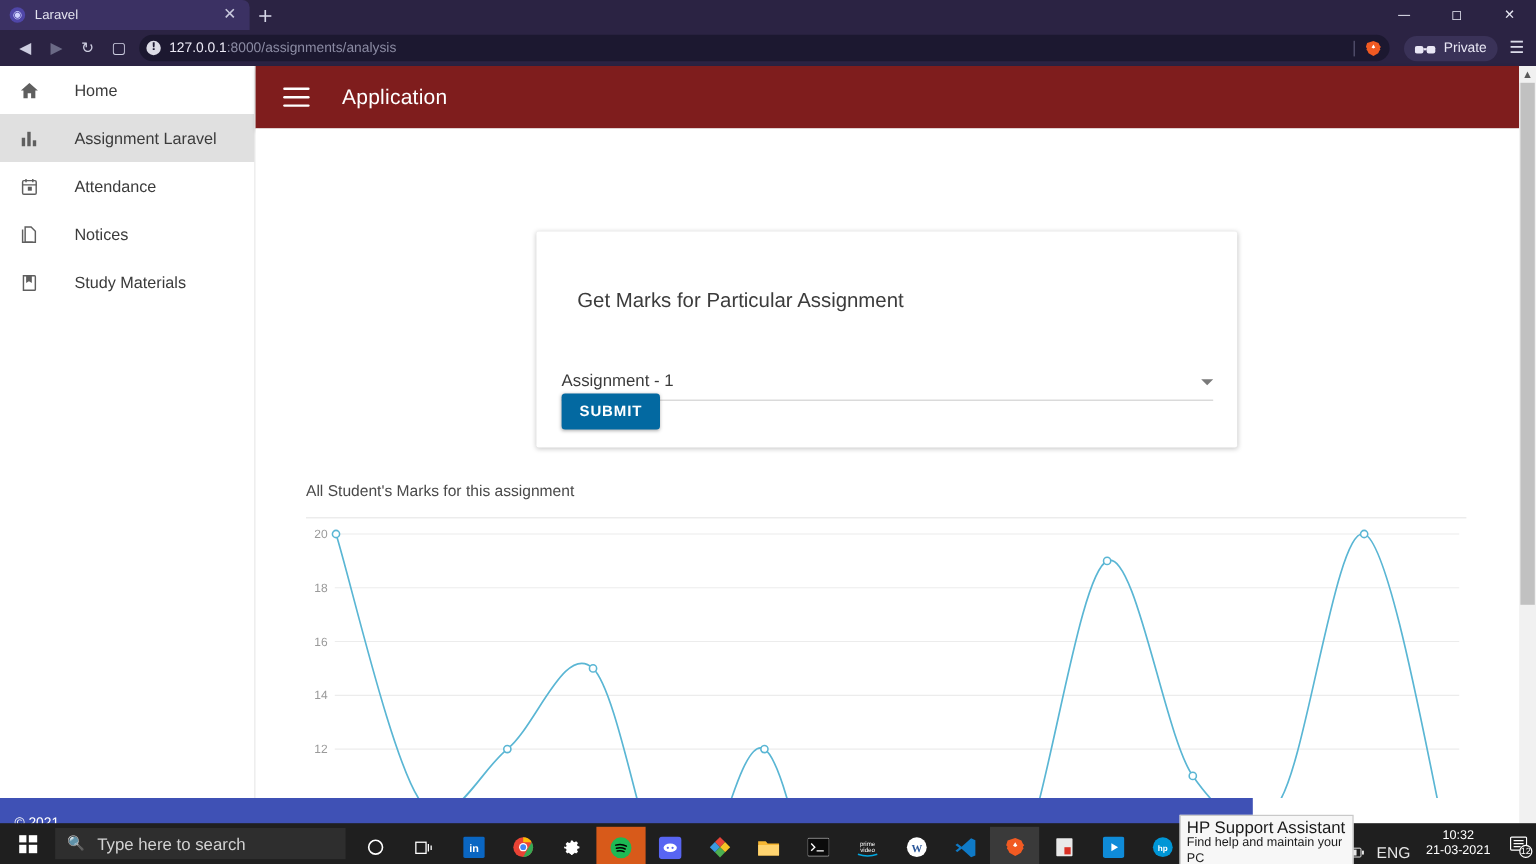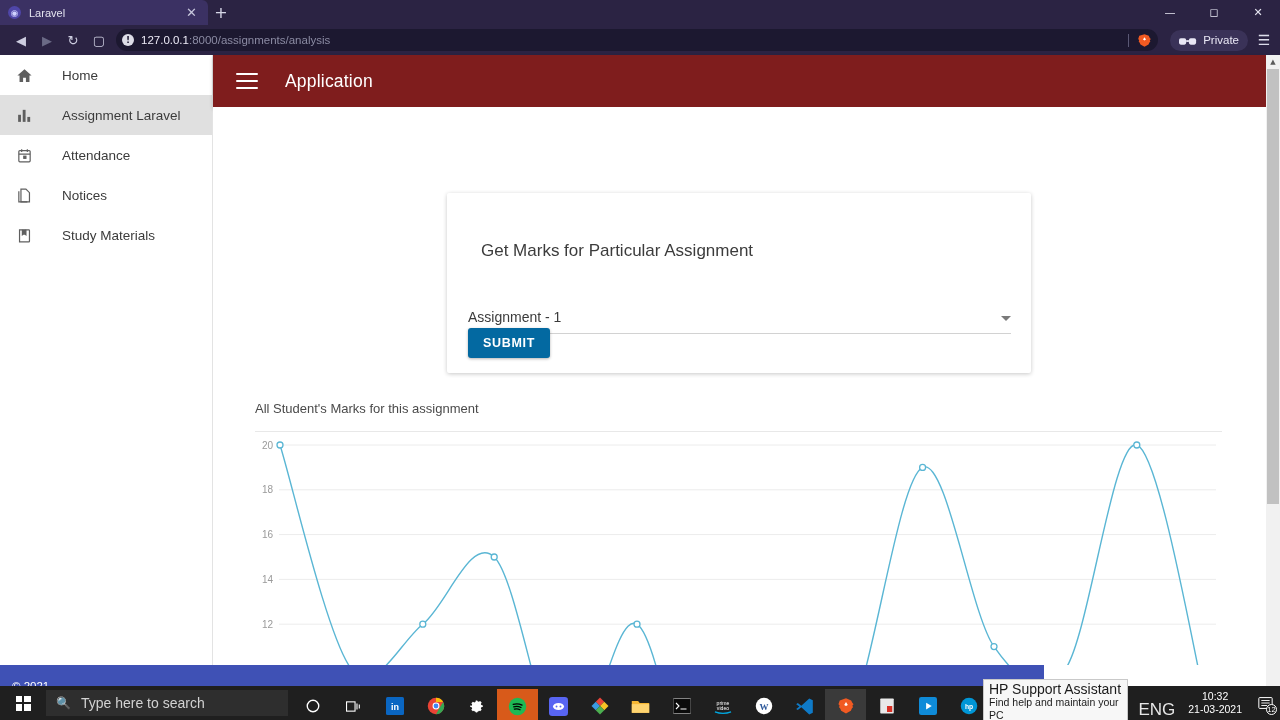--- a/index.html
+++ b/index.html
@@ -90,21 +90,21 @@
   .winlogo { width:15px; height:15px; display:grid; grid-template-columns:1fr 1fr; grid-template-rows:1fr 1fr; gap:1.6px; }
   .winlogo i { background:#fff; display:block; }
   .searchbox { width:242px; height:26px; background:#2e2e2e; display:flex; align-items:center; padding:0 10px; }
   .searchbox .ph { color:#d2d2d2; font-size:14px; margin-left:10px; }
   .tb-icons { display:flex; align-items:flex-start; height:28px; margin-left:4px; }
   .tb-ico { width:41px; height:34px; display:flex; align-items:center; justify-content:center; position:relative; }
   .tb-ico.run::after { content:""; position:absolute; bottom:0; left:9px; right:9px; height:2.5px; background:#f0a030; }
   .tb-ico.sel { background:#d85a1a; }
   .tb-ico.sel2 { background:#3a3a3a; }
   .tray { position:absolute; right:0; top:0; height:34px; display:flex; align-items:center; }
-  .tray-ico { color:#e6e6e6; font-size:17px; padding:0 5px; display:flex; align-items:center;margin-top:14px; }
+  .tray-ico { color:#e6e6e6; font-size:13px; padding:0 5px; display:flex; align-items:center;margin-top:14px; }
   .clock { color:#fff; font-size:10.5px; line-height:13px; text-align:center; padding:0 8px; }
   .notif { width:30px; height:34px; display:flex; align-items:center; justify-content:center; position:relative; color:#fff; }
   .notif-badge { position:absolute; right:3px; bottom:5px; background:#1f1f1f; color:#fff; font-size:7.5px;
                  border-radius:50%; width:11px; height:11px; display:flex; align-items:center; justify-content:center;
                  border:1px solid #fff; }
   .tooltip { position:absolute; left:983px; top:679px; width:145px; background:#f7f7f7;
              border:1px solid #c9c9c9; padding:3px 5px; }
   .tooltip .t1 { font-size:14px; color:#1a1a1a; line-height:13px; }
   .tooltip .t2 { font-size:10.5px; color:#1a1a1a; line-height:13px; }
 

